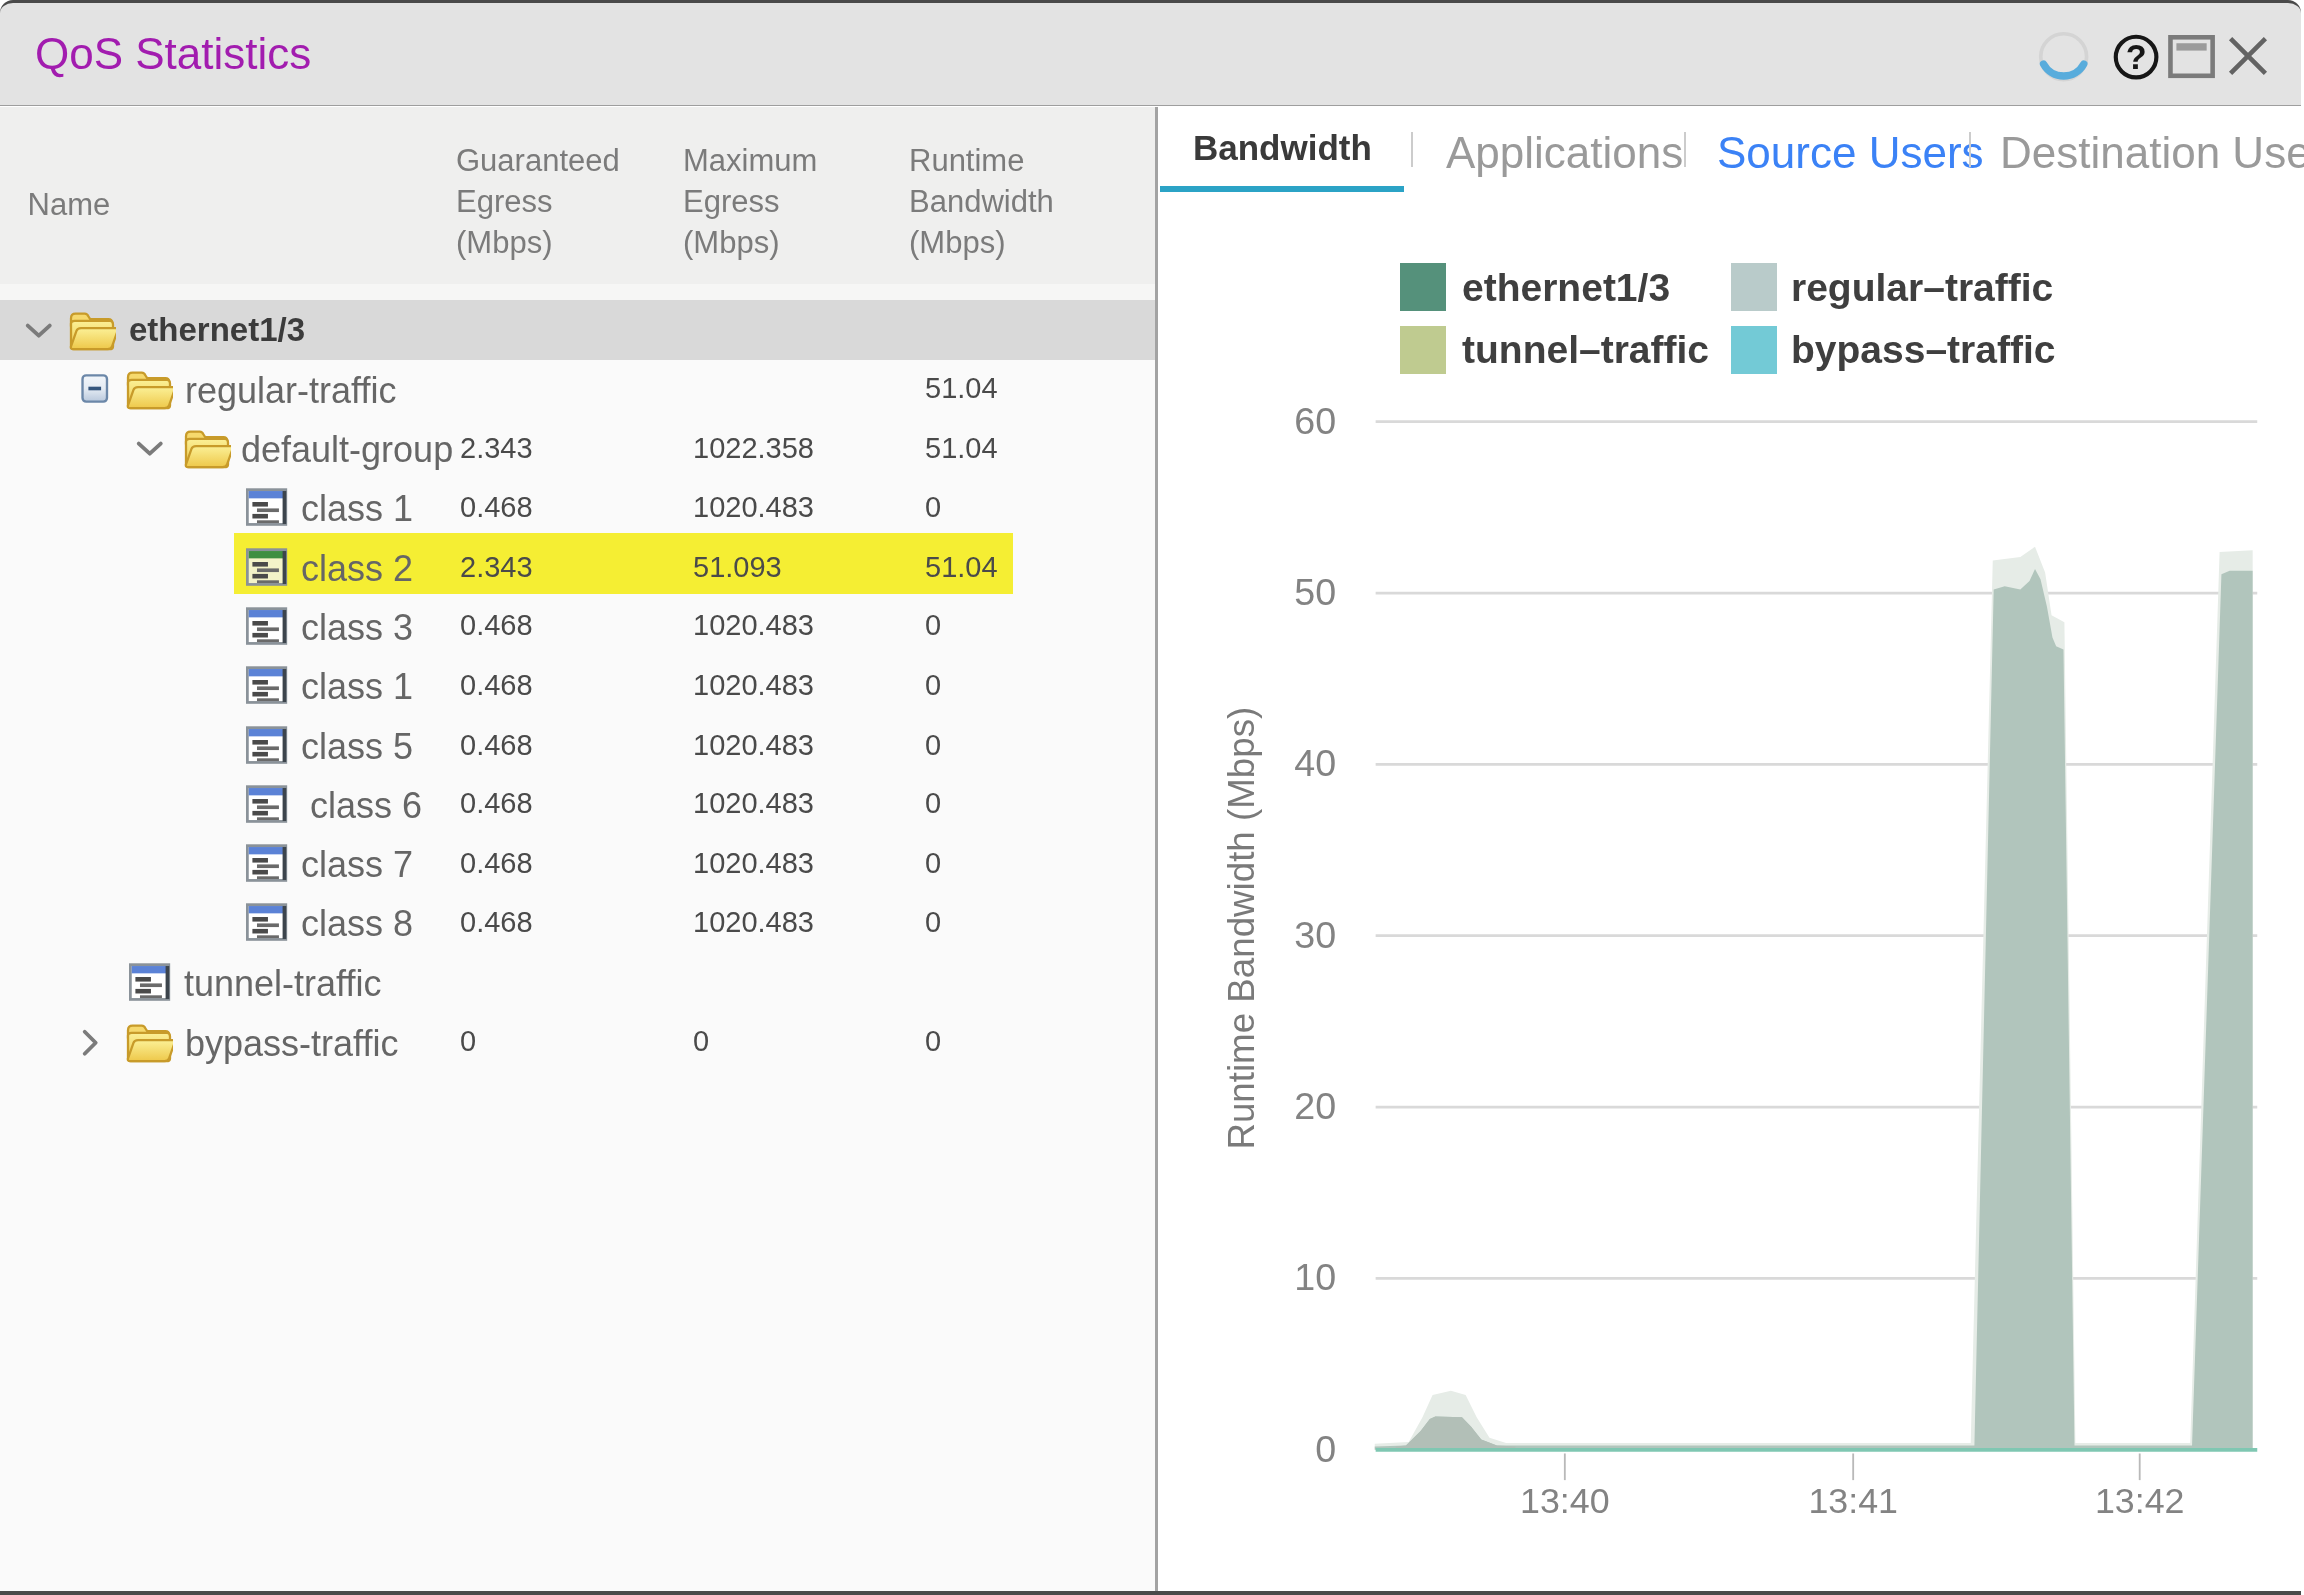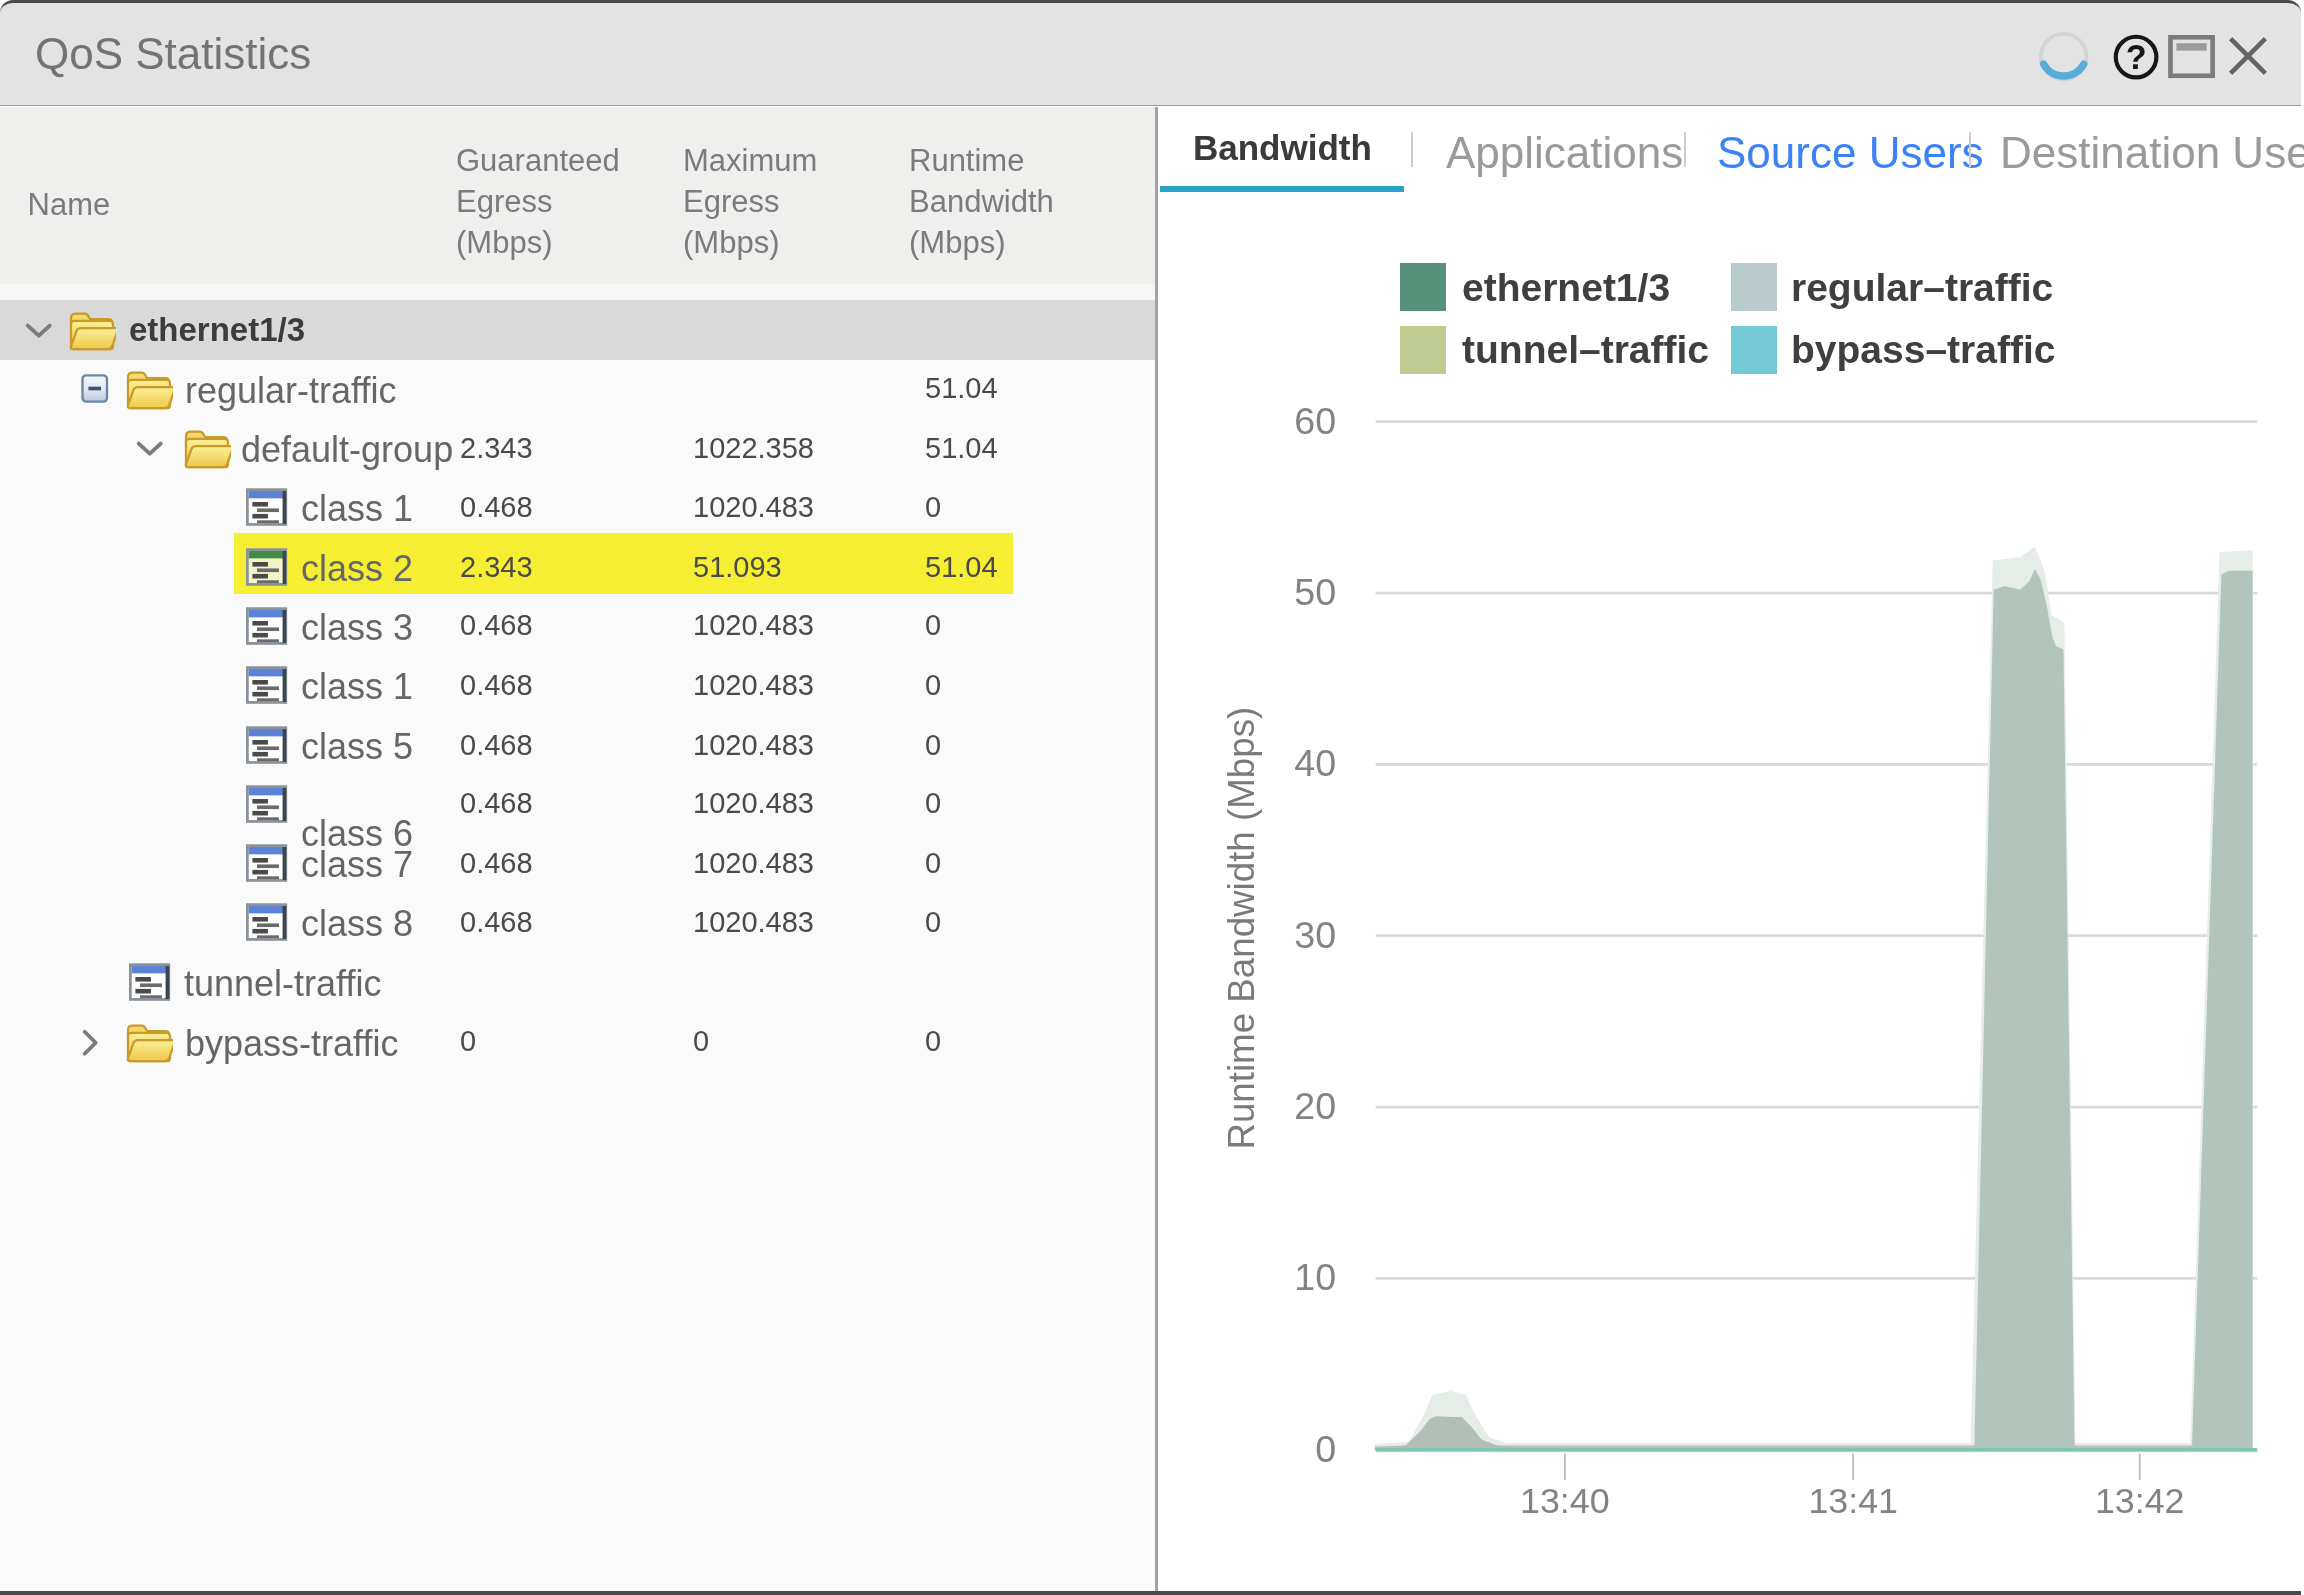--- a/index.html
+++ b/index.html
@@ -4,21 +4,21 @@
 <style>
   * { margin:0; padding:0; box-sizing:border-box; }
   html,body { width:2305px; height:1595px; background:#fff; font-family:"Liberation Sans", sans-serif; overflow:hidden; }
   .abs { position:absolute; }
   #dlg { position:absolute; left:0; top:0; width:2301px; height:1595px; }
   #titlebar {
     position:absolute; left:0; top:0; width:2301px; height:106px;
     background:#e3e3e3; border-top:3.7px solid #4a4a4a; border-bottom:1.8px solid #9e9e9e;
     border-radius:13px 13px 0 0;
   }
-  #title { position:absolute; left:35px; top:26px; font-size:44px; color:#737373; letter-spacing:0px; }
+  #title { position:absolute; left:35px; top:26px; font-size:44px; color:#a21caf; letter-spacing:0px; }
   
   #left { position:absolute; left:0; top:107px; width:1155px; height:1488px; background:#fafafa; }
   #hdr { position:absolute; left:0; top:0; width:1155px; height:196px; background:#efefee; }
   .hcell { position:absolute; color:#7b7b7b; font-size:31px; line-height:41px; }
   .row { position:absolute; left:0; width:1155px; }
   .rowtext { position:absolute; font-size:36px; color:#666; white-space:nowrap; }
   .val { position:absolute; font-size:29px; color:#4a4a4a; white-space:nowrap; }
   #note {
     position:absolute; left:0; top:1439px; width:1155px; height:45px;
     background:#fff; border-top:1.8px solid #dadada;
@@ -190,21 +190,21 @@
         <div class="val" style="left:925px; top:622px;">0</div>
         <svg class="abs" style="left:246px; top:678px;" width="43" height="39" viewBox="0 0 47 42">
           <rect x="1.5" y="1.5" width="42" height="38" fill="#ffffff" stroke="#8a9299" stroke-width="3"></rect>
           <rect x="3" y="3" width="39" height="8" fill="#5b82d6"></rect>
           <rect x="40" y="3" width="4" height="36" fill="#3c444c"></rect>
           <rect x="7" y="15" width="17" height="5" fill="#4a4a4a"></rect>
           <rect x="12" y="22" width="24" height="4" fill="#6a6a6a"></rect>
           <rect x="7" y="28" width="17" height="5" fill="#4a4a4a"></rect>
           <rect x="12" y="35" width="24" height="3" fill="#6a6a6a"></rect>
         </svg>
-        <div class="rowtext" style="left:301px; top:678px;margin-top:28px;">class 6</div>
+        <div class="rowtext" style="left:310px; top:678px;">class 6</div>
         <div class="val" style="left:460px; top:680px;">0.468</div>
         <div class="val" style="left:693px; top:680px;">1020.483</div>
         <div class="val" style="left:925px; top:680px;">0</div>
         <svg class="abs" style="left:246px; top:737px;" width="43" height="39" viewBox="0 0 47 42">
           <rect x="1.5" y="1.5" width="42" height="38" fill="#ffffff" stroke="#8a9299" stroke-width="3"></rect>
           <rect x="3" y="3" width="39" height="8" fill="#5b82d6"></rect>
           <rect x="40" y="3" width="4" height="36" fill="#3c444c"></rect>
           <rect x="7" y="15" width="17" height="5" fill="#4a4a4a"></rect>
           <rect x="12" y="22" width="24" height="4" fill="#6a6a6a"></rect>
           <rect x="7" y="28" width="17" height="5" fill="#4a4a4a"></rect>

